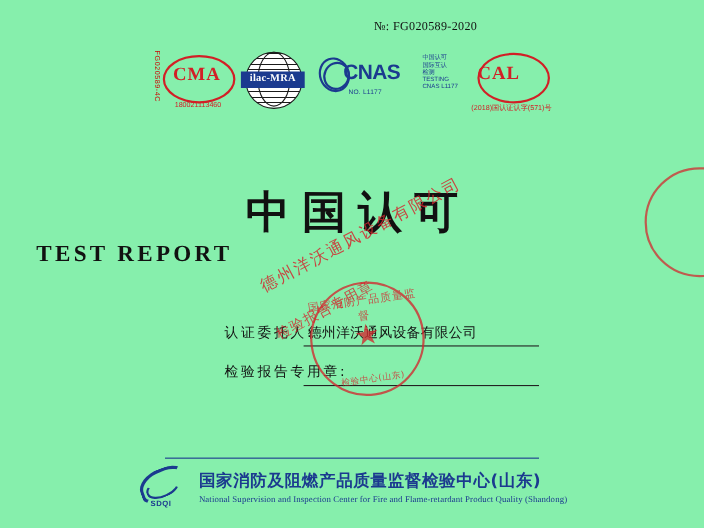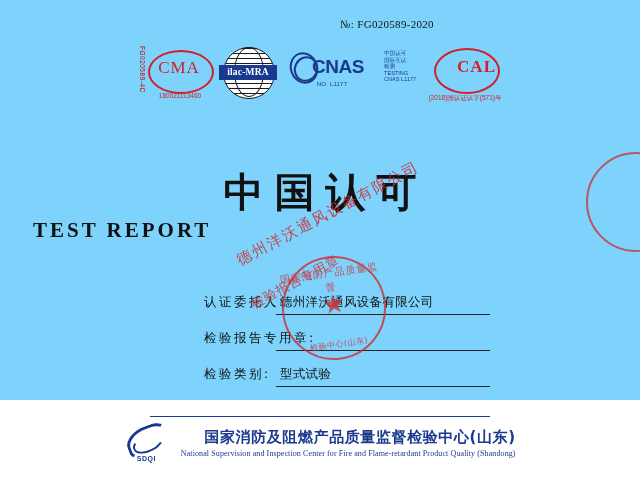--- a/index.html
+++ b/index.html
@@ -9,22 +9,22 @@
   body {
     width: 640px;
     height: 480px;
     background: #ffffff;
     font-family: "Liberation Sans", sans-serif;
     overflow: hidden;
   }
   .page {
     position: relative;
     width: 640px;
-    height: 400px;
-    background: #7dd3fc;
+    height: 480px;
+    background: #86efac;
     box-sizing: border-box;
   }
 
   
   .report-no {
     position: absolute;
     top: 18px;
     left: 340px;
     font-size: 11px;
     color: #111;
@@ -74,21 +74,21 @@
     width: 62px; height: 40px;
     border: 2.2px solid #d21f26;
     border-radius: 50%;
   }
   .logo-cma .txt {
     position: absolute;
     left: 0; top: 10px;
     width: 62px;
     text-align: center;
     font-size: 17px;
-    font-weight: normal;
+    font-weight: bold;
     color: #d21f26;
     letter-spacing: 1px;
     font-family: "Liberation Serif", serif;
   }
   .logo-cma .code {
     position: absolute;
     left: -4px; top: 44px;
     width: 72px;
     text-align: center;
     font-size: 6.5px;
@@ -199,21 +199,21 @@
     position: absolute;
     left: 0; top: 2px;
     width: 62px; height: 42px;
     border: 2.2px solid #d21f26;
     border-radius: 50%;
   }
   .logo-cal .txt {
     position: absolute;
     left: 0; top: 11px;
     width: 62px;
-    text-align: right;
+    text-align: left;
     font-size: 17px;
     font-weight: bold;
     color: #d21f26;
     letter-spacing: 1px;
     font-family: "Liberation Serif", serif;
   }
   .logo-cal .code {
     position: absolute;
     left: -16px; top: 48px;
     width: 94px;
@@ -426,21 +426,21 @@
     width: 44px;
     text-align: center;
     font-size: 7px;
     font-weight: bold;
     color: #1b3a8f;
     letter-spacing: 0.5px;
   }
   .footer-text {
     display: inline-block;
     vertical-align: middle;
-    text-align: right;
+    text-align: left;
   }
   .footer-cn {
     font-size: 15px;
     font-weight: bold;
     color: #1b3a8f;
     letter-spacing: 0.6px;
     font-family: "DejaVu Sans", sans-serif;
   }
   .footer-en {
     font-size: 8px;
@@ -503,25 +503,20 @@
   <div class="fields">
     <div class="field-row">
       <span class="field-label">认证委托人:</span>
       <span class="field-value">德州洋沃通风设备有限公司</span>
       <div class="field-line"></div>
     </div>
     <div class="field-row">
       <span class="field-label">检验报告专用章:</span>
       <div class="field-line"></div>
     </div>
-    <div class="field-row">
-      <span class="field-label">检验类别:</span>
-      <span class="field-value">型式试验</span>
-      <div class="field-line"></div>
-    </div>
   </div>
 
   <div class="seal">
     <div class="arc-top">国家消防产品质量监督</div>
     <div class="star">★</div>
     <div class="arc-bottom">检验中心(山东)</div>
   </div>
 
   <div class="diag-stamp">德州洋沃通风设备有限公司</div>
   <div class="diag-stamp2">检验报告专用章</div>

